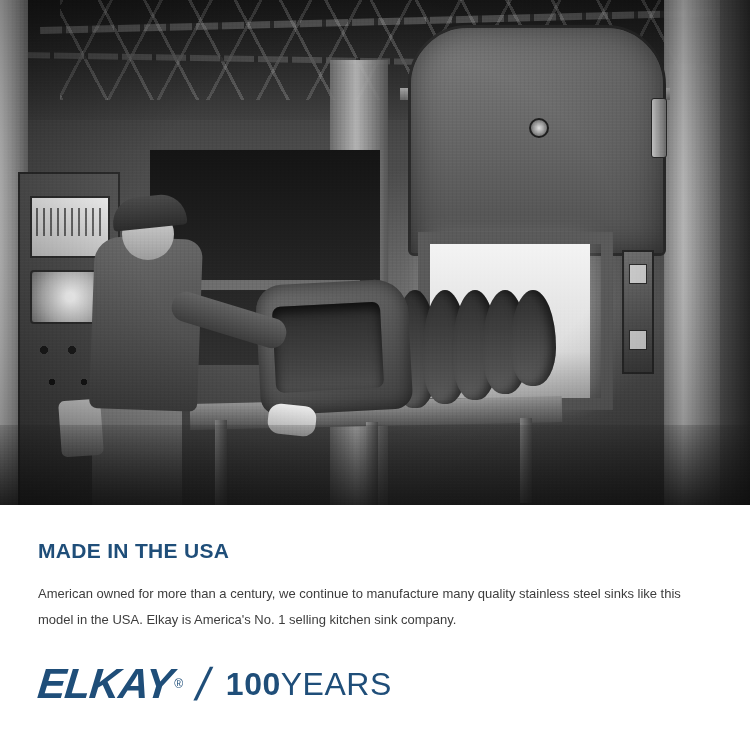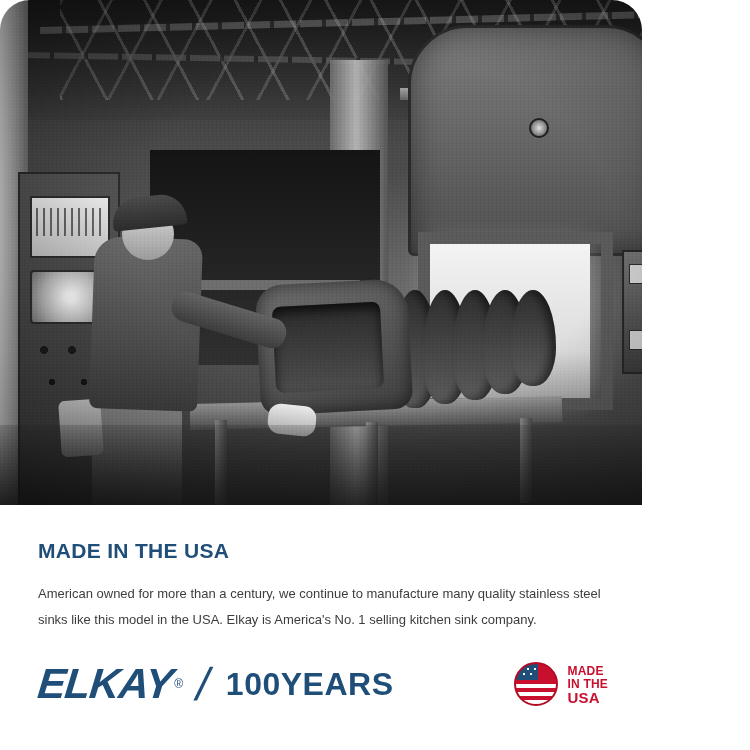--- a/index.html
+++ b/index.html
@@ -5,25 +5,24 @@
   html, body {
     margin: 0;
     padding: 0;
     background: #ffffff;
   }
   body {
     font-family: "Liberation Sans", sans-serif;
   }
   .card {
     position: relative;
-    width: 642px;
+    width: 750px;
     height: 750px;
     overflow: hidden;
     background: #ffffff;
-    border-radius: 30px;
   }
 
   
   .photo {
     position: relative;
     width: 750px;
     height: 505px;
     overflow: hidden;
     background: #3a3a3a;
     filter: grayscale(100%);
@@ -405,21 +404,21 @@
     display: inline-block;
   }
   .years {
     color: #1f4e79;
     font-size: 32px;
     letter-spacing: .5px;
     display: flex;
     align-items: baseline;
   }
   .years .num { font-weight: bold; }
-  .years .word { font-weight: bold; text-align: center; }
+  .years .word { font-weight: normal; text-align: center; }
 
   .usa-badge {
     display: flex;
     align-items: center;
     gap: 9px;
   }
   .flag-circle {
     width: 40px; height: 40px;
     border-radius: 50%;
     background: #c8102e;
@@ -527,26 +526,15 @@
     <div class="brand">
       <span class="brand-word">ELKAY</span>
       <span class="brand-reg">®</span>
       <span class="brand-slash">/</span>
       <span class="years">
         <span class="num">100</span>
         <span class="word">YEARS</span>
       </span>
     </div>
 
-    <div class="usa-badge">
-      <div class="flag-circle">
-        <div class="stripes"></div>
-        <div class="canton"></div>
-      </div>
-      <div class="usa-text">
-        <div>MADE</div>
-        <div>IN THE</div>
-        <div class="big">USA</div>
-      </div>
-    </div>
   </div>
 
 </div>
 
 </body></html>

